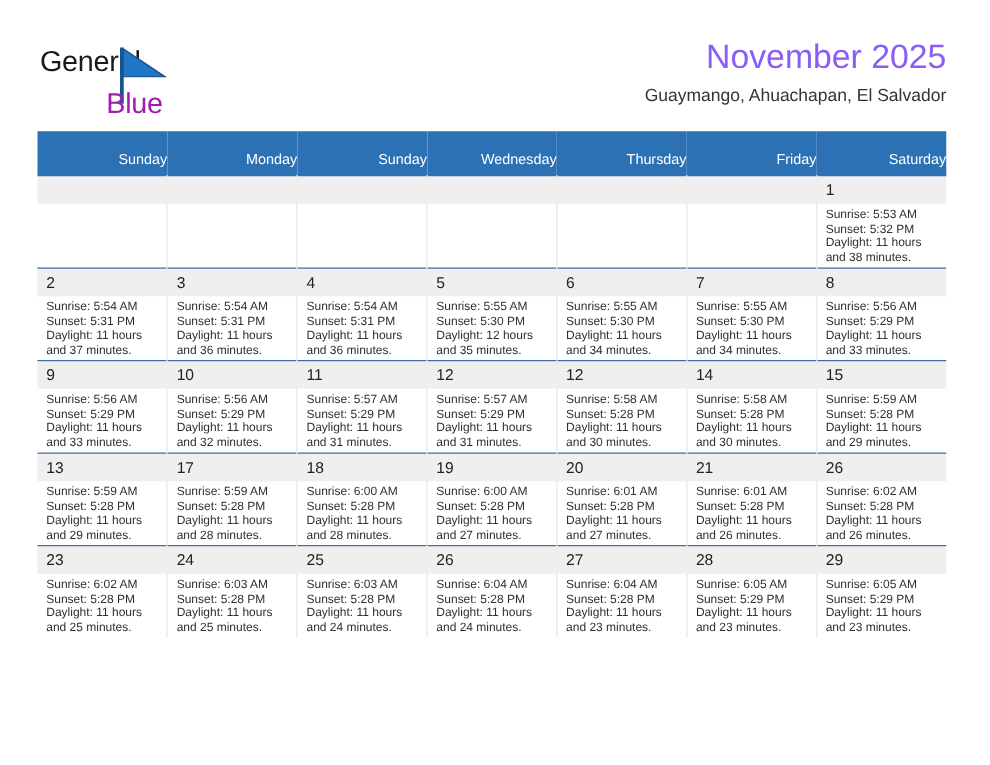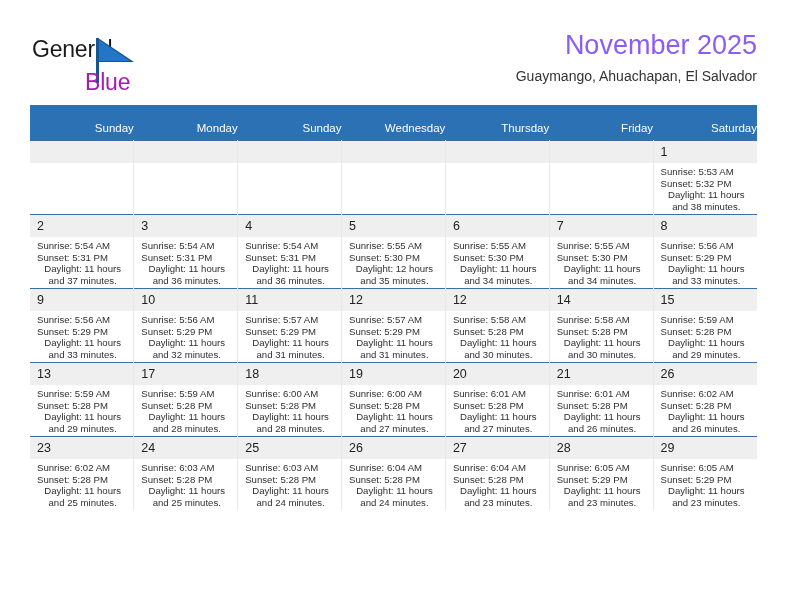--- a/index.html
+++ b/index.html
@@ -144,21 +144,20 @@
     padding: 3px 5px 0 7px;
     font-size: 9.6px;
     line-height: 11.6px;
     color: #303030;
   }
   .detail div {
     white-space: nowrap;
   }
   .detail .dl {
     white-space: normal;
-    text-align: center;
   }
 </style>
 </head>
 <body>
 
 <div class="page">
 
   <div class="header">
 
     <div class="brand">

